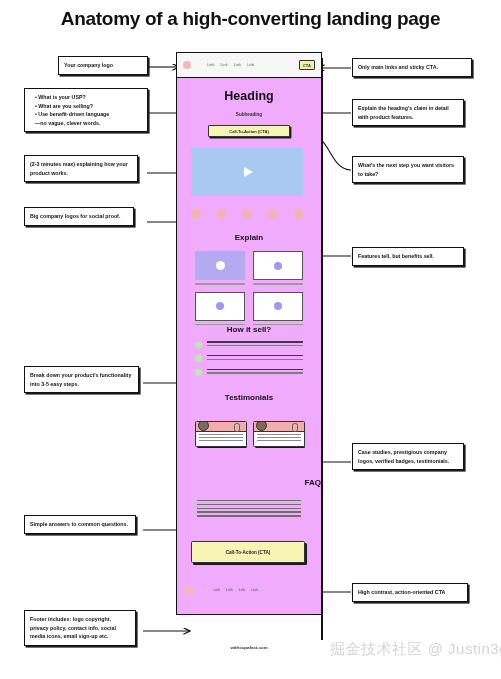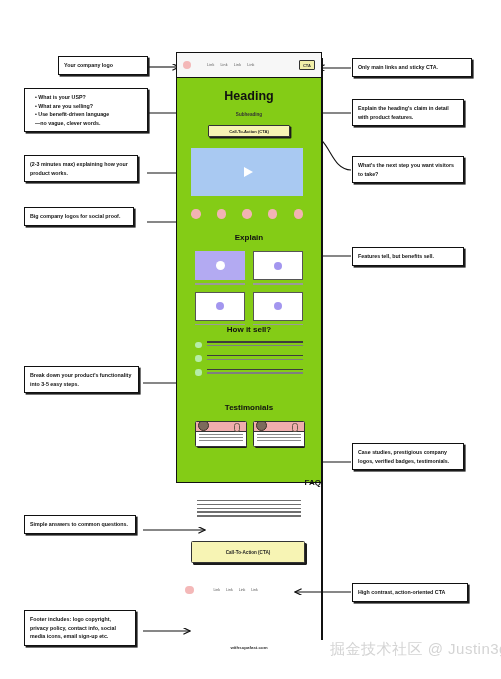--- a/index.html
+++ b/index.html
@@ -10,22 +10,22 @@
     -webkit-font-smoothing:antialiased;
   }
   .stage{position:absolute;inset:0;}
   
   .page-title{
     position:absolute;left:0;top:8px;width:501px;text-align:center;
     font-size:19px;font-weight:bold;color:#111;letter-spacing:-0.3px;
   }
   
   .mockup{
-    position:absolute;left:176px;top:52px;width:146px;height:431px;
-    background:#84cc16;border:1.4px solid #111;box-sizing:border-box;
+    position:absolute;left:176px;top:52px;width:146px;height:563px;
+    background:#f0abfc;border:1.4px solid #111;box-sizing:border-box;
   }
   .nav{
     position:absolute;left:0;top:0;width:100%;height:25px;
     background:#f7f7f7;border-bottom:1.2px solid #111;box-sizing:border-box;
     display:flex;align-items:center;
   }
   .logo-dot{width:8px;height:8px;border-radius:50%;background:#f4b8b8;margin-left:6px;}
   .nav-links{display:flex;gap:6px;margin-left:16px;}
   .nav-links span{font-size:3.6px;color:#555;letter-spacing:.2px;}
   .nav-cta{
@@ -125,20 +125,21 @@
   .wm{
     position:absolute;left:330px;top:640px;
     font-size:15px;color:#d4d4d4;white-space:nowrap;letter-spacing:.5px;
   }
 </style>
 </head>
 <body>
 
 <div class="stage">
 
+  <div class="page-title">Anatomy of a high-converting landing page</div>
 
   <svg class="svgwrap" width="501" height="679" viewBox="0 0 501 679">
     <defs>
       <marker id="ar" markerWidth="7" markerHeight="7" refX="6" refY="3" orient="auto">
         <path d="M0,0 L6,3 L0,6" fill="none" stroke="#111" stroke-width="1.1"></path>
       </marker>
       <marker id="arl" markerWidth="7" markerHeight="7" refX="6" refY="3" orient="auto">
         <path d="M0,0 L6,3 L0,6" fill="none" stroke="#111" stroke-width="1.1"></path>
       </marker>
     </defs>
@@ -297,21 +298,21 @@
       </div>
       <div class="step">
         <span class="gdot"></span>
         <div class="slines">
             <i></i>
             <i></i>
           </div>
       </div>
     </div>
 
-    <div class="sec-title" style="top:350px;">Testimonials</div>
+    <div class="sec-title" style="top:340px;">Testimonials</div>
     <div class="tgrid">
       <div class="tcard">
         <div class="tshadow"></div>
         <div class="tinner">
           <div class="thead">
             <span class="tav"></span>
             <span class="clip"></span>
           </div>
           <div class="tbody">
               <i></i>

